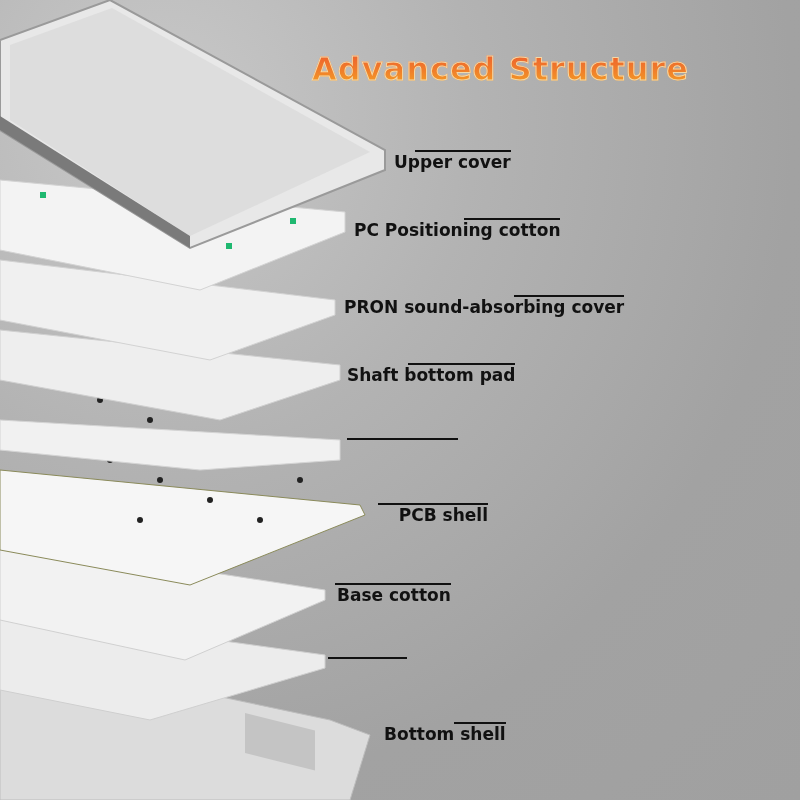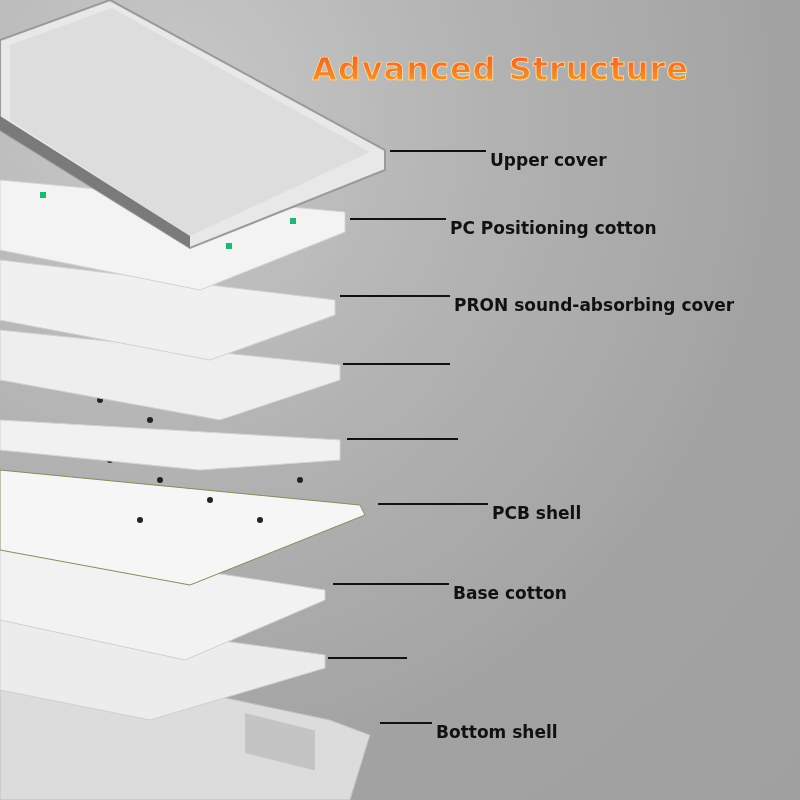--- a/index.html
+++ b/index.html
@@ -4,21 +4,21 @@
 <style>
   html, body { margin:0; padding:0; }
   body { width:800px; height:800px; overflow:hidden; position:relative;
          background: radial-gradient(ellipse at 20% 15%, #c9c9c9 0%, #b3b3b3 35%, #a2a2a2 70%, #a0a0a0 100%);
          font-family: "DejaVu Sans", "Liberation Sans", sans-serif; }
   .title { position:absolute; left:312px; top:50px; font-size:32px; font-weight:bold; letter-spacing:1px;
            color:#f07a2a;
            background: linear-gradient(180deg, #ee5a2e 0%, #f07f2a 55%, #f5a623 100%);
            -webkit-background-clip:text; background-clip:text; -webkit-text-fill-color:transparent;
            -webkit-text-stroke: 1px #f3d9a8; }
-  .label-row { position:absolute; display:flex; align-items:flex-start; }
+  .label-row { position:absolute; display:flex; align-items:flex-end;flex-direction:column; }
   .leader { height:2px; background:#111; }
   .label { font-weight:bold; font-size:17px; color:#111; margin-left:4px; white-space:nowrap; }
   svg.art { position:absolute; left:0; top:0; }
 </style>
 </head>
 <body>
 
 <svg class="art" width="800" height="800">
 
   <polygon points="0,650 330,720 370,735 350,800 0,800" fill="#dcdcdc" stroke="#bdbdbd"></polygon>
@@ -72,20 +72,21 @@
 <div class="label-row" style="left:350px;top:218px">
   <div class="leader" style="width:96px"></div>
   <span class="label">PC Positioning cotton</span>
 </div>
 <div class="label-row" style="left:340px;top:295px">
   <div class="leader" style="width:110px"></div>
   <span class="label">PRON sound-absorbing cover</span>
 </div>
 <div class="label-row" style="left:343px;top:363px">
   <div class="leader" style="width:107px"></div>
+  <span class="label">Shaft bottom pad</span>
 </div>
 <div class="label-row" style="left:347px;top:438px">
   <div class="leader" style="width:111px"></div>
 </div>
 <div class="label-row" style="left:378px;top:503px">
   <div class="leader" style="width:110px"></div>
   <span class="label">PCB shell</span>
 </div>
 <div class="label-row" style="left:333px;top:583px">
   <div class="leader" style="width:116px"></div>

